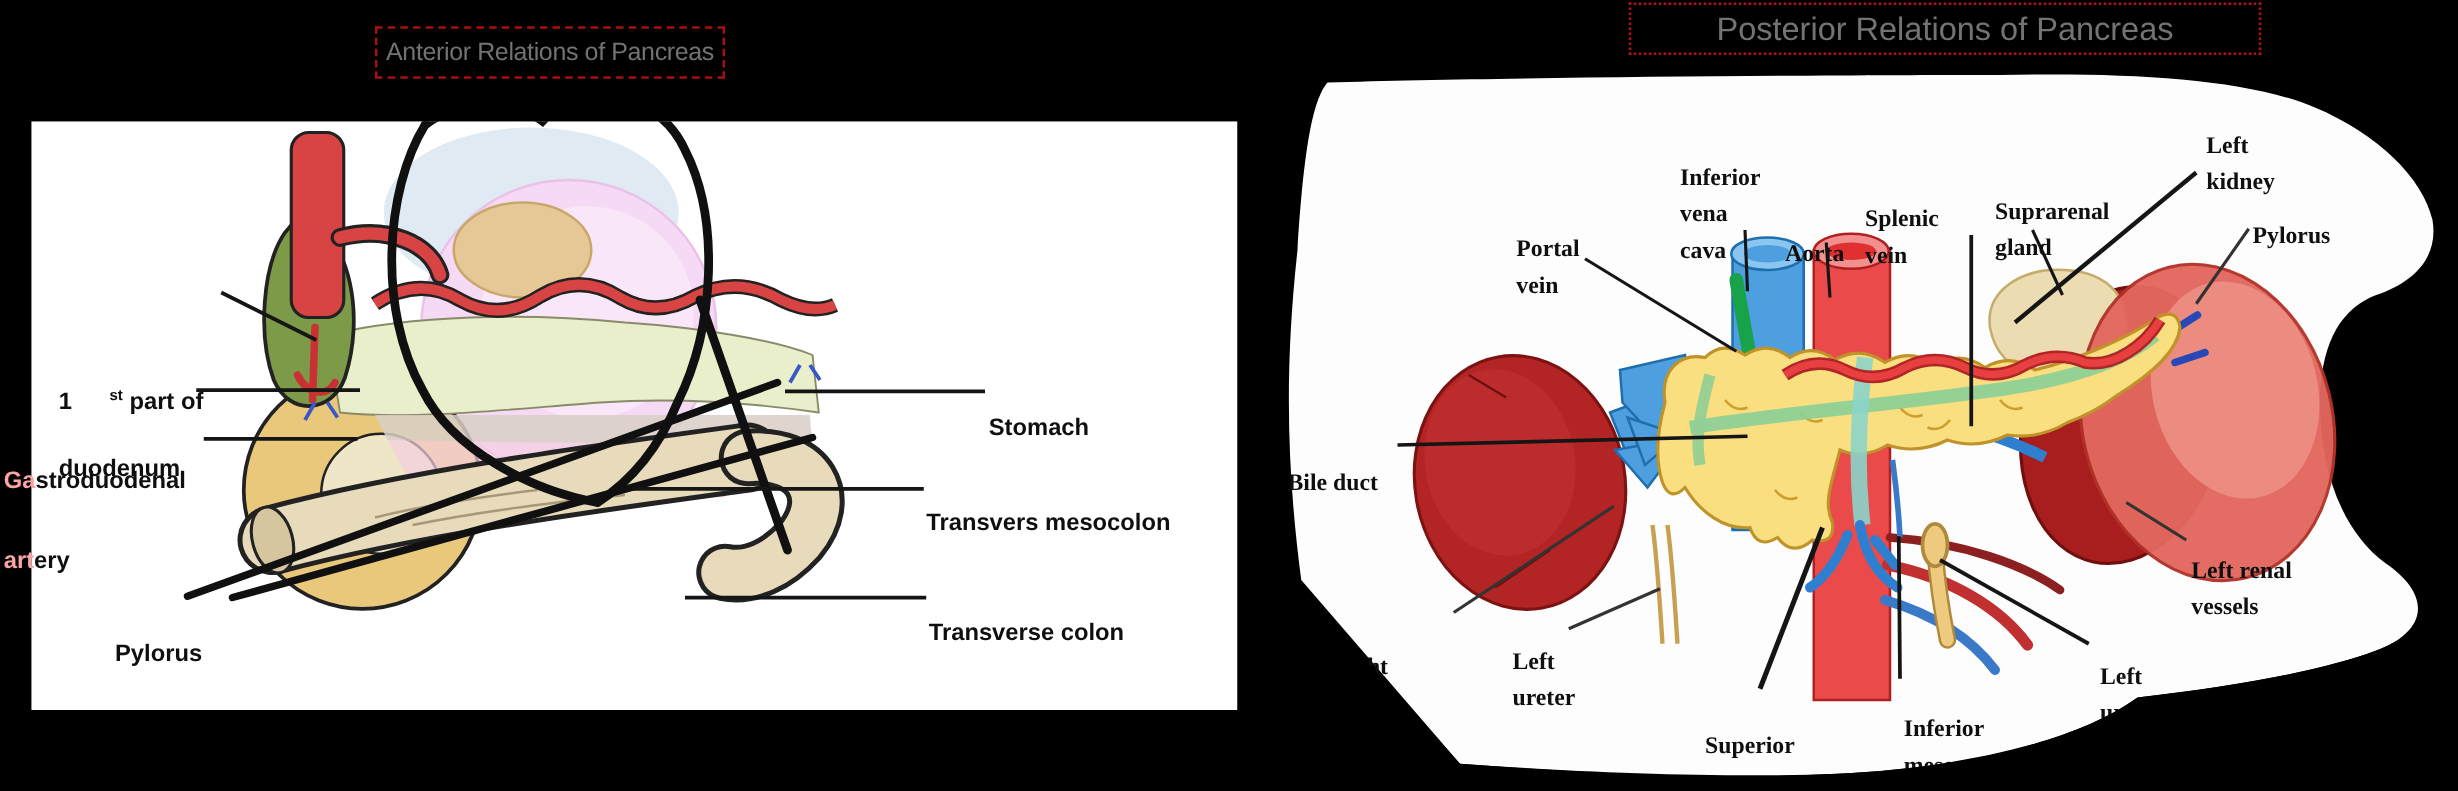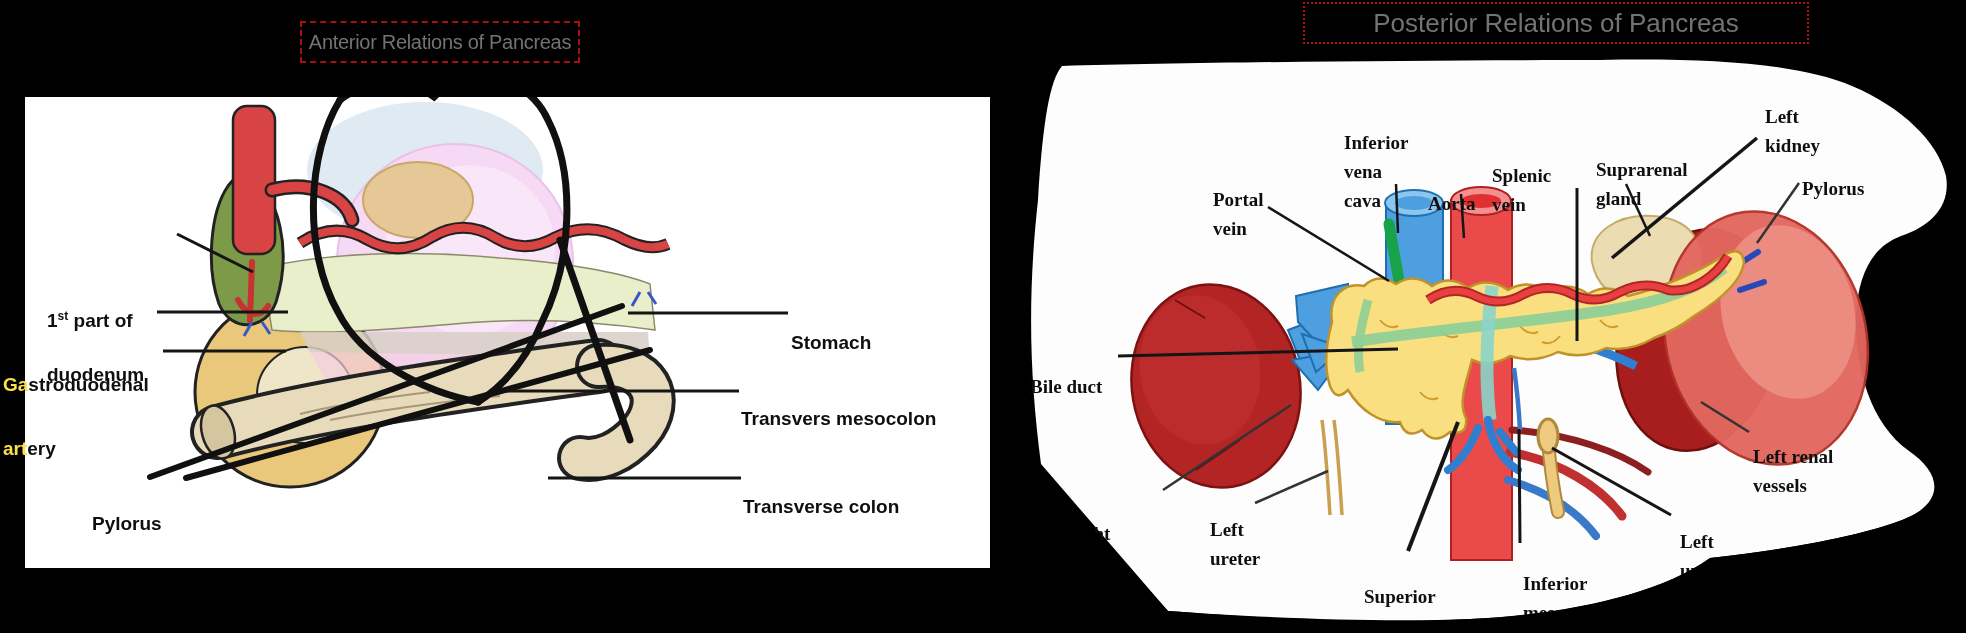--- a/index.html
+++ b/index.html
@@ -11,22 +11,22 @@
   .title-box{position:absolute;display:flex;align-items:center;justify-content:center;
              background:#000;z-index:2;}
   .title-box.lt{left:300px;top:21px;width:276px;height:38px;border:2px dashed #a80f0f;}
   .title-box.rt{left:1303px;top:2px;width:502px;height:38px;border:2px dotted #b01010;}
   .title-text{font-weight:400;color:#737373;}
   .title-box.lt .title-text{font-size:20px;letter-spacing:-0.3px;}
   .title-box.rt .title-text{font-size:26px;}
   .lbl{position:absolute;font-weight:700;font-size:19px;color:#0f0f0f;
        white-space:pre-line;line-height:27px;z-index:3;}
   .lbl.rp{line-height:29px;font-family:Liberation Serif, serif;}
-  .red-part{color:#fde047;}
-  sup{font-size:12px;}
+  .red-part{color:#fca5a5;}
+  sup{font-size:12px;margin-left:30px;}
 </style>
 </head>
 <body>
 
 <div class="stage">
 
   <div class="title-box lt">
     <span class="title-text">Anterior Relations of Pancreas</span>
   </div>
 

